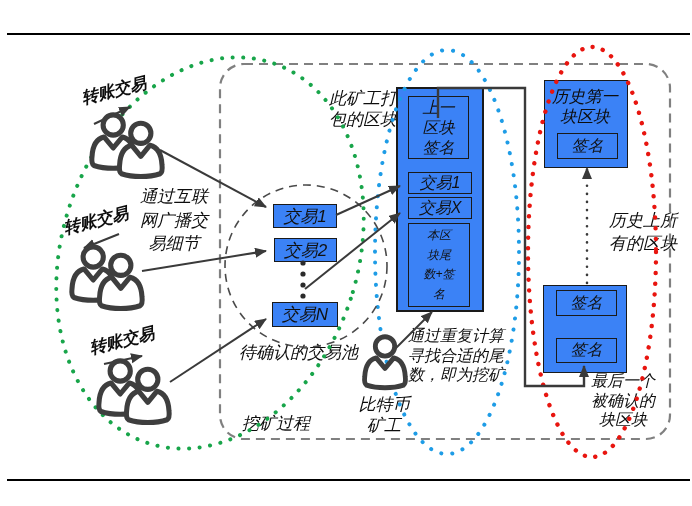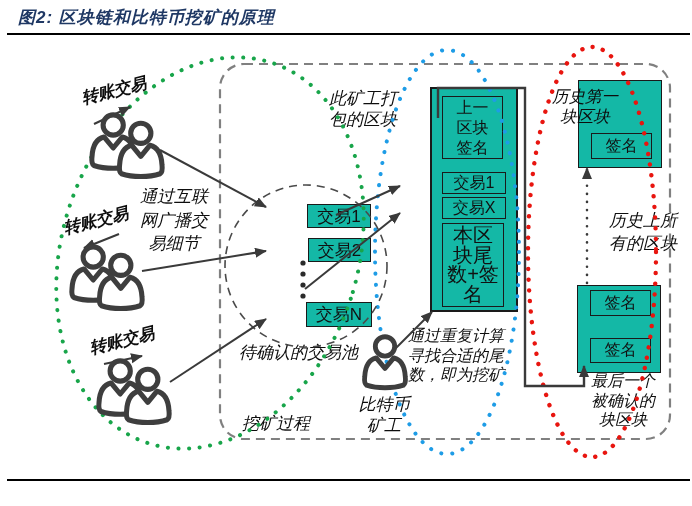--- a/index.html
+++ b/index.html
@@ -3,43 +3,42 @@
 <meta charset="utf-8">
 <style>
   html,body{margin:0;padding:0;background:#fff;}
   .stage{
     position:relative;width:692px;height:506px;background:#fff;overflow:hidden;
     font-family:"Liberation Sans",sans-serif;color:#111;
   }
   .t{position:absolute;white-space:pre-line;font-style:italic;color:#0d0d0d;}
   .ctr{text-align:center;}
   .box{
-    position:absolute;border:1.5px solid #1a1a1a;background:#14b8a6;
+    position:absolute;border:1.5px solid #1a1a1a;background:#3b82f6;
     display:flex;align-items:center;justify-content:center;
-    white-space:pre-line;text-align:center;margin-left:34px;
+    font-style:italic;white-space:pre-line;text-align:center;
   }
   .title{
     position:absolute;left:18px;top:6px;font-size:17px;font-weight:bold;
     font-style:italic;color:#1f3864;letter-spacing:1px;
   }
   .rule{position:absolute;background:#000;}
   .src{
     position:absolute;left:24px;top:486px;font-size:15px;font-weight:bold;
     font-style:italic;color:#1f3864;letter-spacing:1px;
   }
   .rot{transform:rotate(-14deg);transform-origin:left center;font-weight:600;font-size:16.5px;}
   svg.overlay{position:absolute;left:0;top:0;pointer-events:none;}
   .person{fill:#fff;stroke:#3e3e3e;stroke-width:5.5;stroke-linejoin:round;}
 </style>
 </head>
 <body>
 
 <div class="stage">
 
-  <div class="title">图2:  区块链和比特币挖矿的原理</div>
   <div class="rule" style="left:7px;top:33px;width:683px;height:2px;"></div>
 
   <div class="t rot" style="left:82px;top:88px;">转账交易</div>
   <div class="t rot" style="left:64px;top:218px;">转账交易</div>
   <div class="t rot" style="left:90px;top:338px;">转账交易</div>
 
   <div class="t ctr" style="left:128px;top:185px;width:92px;font-size:17px;line-height:23.5px;">通过互联
 网广播交
 易细节</div>
 
@@ -51,21 +50,21 @@
   <div class="t" style="left:242px;top:412px;font-size:17px;">挖矿过程</div>
 
   <div class="t ctr" style="left:327px;top:89px;width:72px;font-size:17px;line-height:20.5px;">此矿工打
 包的区块</div>
   <div class="box" style="left:396px;top:87px;width:84px;height:221px;border-width:2px;"></div>
   <div class="box" style="left:408px;top:96px;width:59px;height:61px;font-size:16px;line-height:20px;">上一
 区块
 签名</div>
   <div class="box" style="left:408px;top:172px;width:62px;height:20px;font-size:16px;">交易1</div>
   <div class="box" style="left:408px;top:197px;width:62px;height:20px;font-size:16px;">交易X</div>
-  <div class="box" style="left:408px;top:223px;width:60px;height:82px;font-size:20px;line-height:19.5px;">本区
+  <div class="box" style="left:408px;top:223px;width:60px;height:82px;font-size:12px;line-height:19.5px;">本区
 块尾
 数+签
 名</div>
 
   <div class="t ctr" style="left:352px;top:394px;width:64px;font-size:17px;line-height:21px;">比特币
 矿工</div>
   <div class="t" style="left:408px;top:326px;width:110px;font-size:16px;line-height:19.5px;">通过重复计算
 寻找合适的尾
 数，即为挖矿</div>
 

